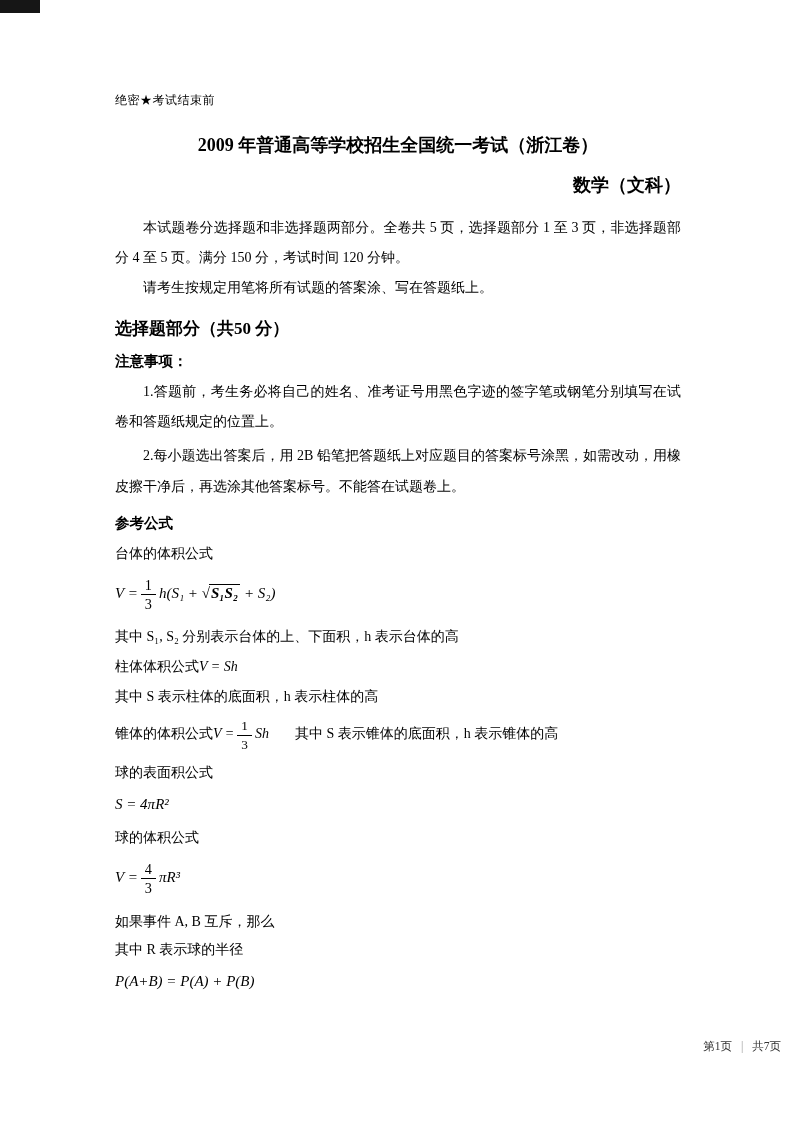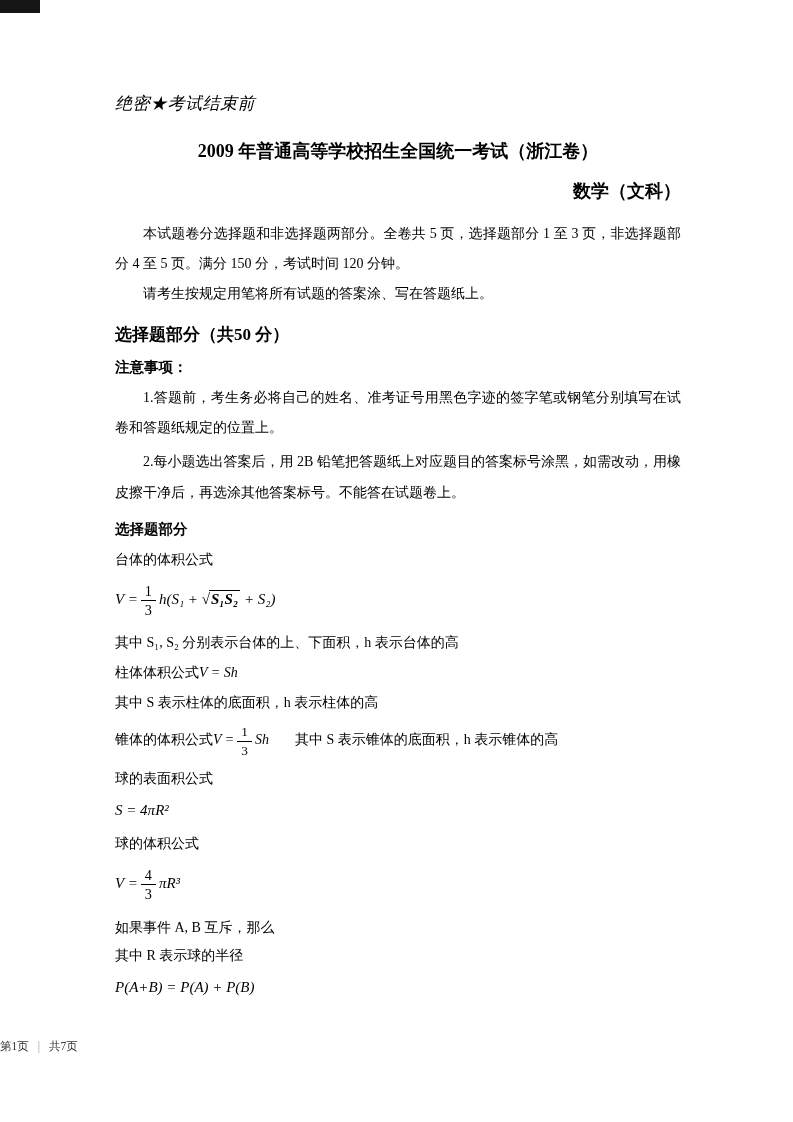--- a/index.html
+++ b/index.html
@@ -16,21 +16,21 @@
     width:793px; height:1122px;
     background:#fff;
     padding:92px 112px 0 115px;
     overflow:hidden;
   }
   .scan-artifact {
     position:absolute; top:0; left:0;
     width:40px; height:13px;
     background:#161616;
   }
-  .classification { font-size:17px; letter-spacing:0.5px;font-style:italic; }
+  .classification { font-size:12px; letter-spacing:0.5px; }
   .title {
     font-size:18px; font-weight:bold; text-align:center;
     margin:24px 0 16px 0;
   }
   .subject {
     font-size:18px; font-weight:bold; text-align:right;
     margin:0 0 16px 0;
   }
   p.body-par {
     font-size:14px; line-height:2.15;
@@ -53,22 +53,22 @@
     text-align:center; font-style:normal;
     margin:0 3px; line-height:1.15; font-size:0.95em;
   }
   .frac .num { display:block; padding:0 4px 1px 4px; border-bottom:1px solid #000; }
   .frac .den { display:block; padding-top:1px; }
   .sqrt { white-space:nowrap;font-weight:bold; }
   .rad-sign { font-style:normal; }
   .radicand { border-top:1px solid #000; padding:0 2px; margin-left:-1px; }
   .inline-note { margin-left:26px; font-style:normal; }
   .footer {
-    position:absolute; left:0; right:4px; bottom:68px;
-    text-align:left; font-size:11.5px; color:#333;
+    position:absolute; left:0; right:12px; bottom:68px;
+    text-align:right; font-size:11.5px; color:#333;
   }
   .footer .sep { color:#9a9a9a; margin:0 9px; }
 </style>
 </head>
 <body>
 
 <div class="page">
 
   <div class="scan-artifact"></div>
 
@@ -79,21 +79,21 @@
 
   <p class="body-par">本试题卷分选择题和非选择题两部分。全卷共 5 页，选择题部分 1 至 3 页，非选择题部分 4 至 5 页。满分 150 分，考试时间 120 分钟。</p>
   <p class="body-par">请考生按规定用笔将所有试题的答案涂、写在答题纸上。</p>
 
   <div class="section-heading">选择题部分（共50 分）</div>
 
   <div class="notes-heading">注意事项：</div>
   <p class="note-par">1.答题前，考生务必将自己的姓名、准考证号用黑色字迹的签字笔或钢笔分别填写在试卷和答题纸规定的位置上。</p>
   <p class="note-par">2.每小题选出答案后，用 2B 铅笔把答题纸上对应题目的答案标号涂黑，如需改动，用橡皮擦干净后，再选涂其他答案标号。不能答在试题卷上。</p>
 
-  <div class="formulas-heading">选择题部分</div>
+  <div class="formulas-heading">参考公式</div>
 
   <div class="formula-label">台体的体积公式</div>
 
   <div class="display-formula">
     <span class="m">V =</span><span class="frac"><span class="num">1</span><span class="den">3</span></span><span class="m">h(S₁ +</span>
     <span class="sqrt"><span class="rad-sign">√</span><span class="radicand m">S₁S₂</span></span>
     <span class="m">+ S₂)</span>
   </div>
 
   <div class="formula-note">其中 S₁, S₂ 分别表示台体的上、下面积，h 表示台体的高</div>

